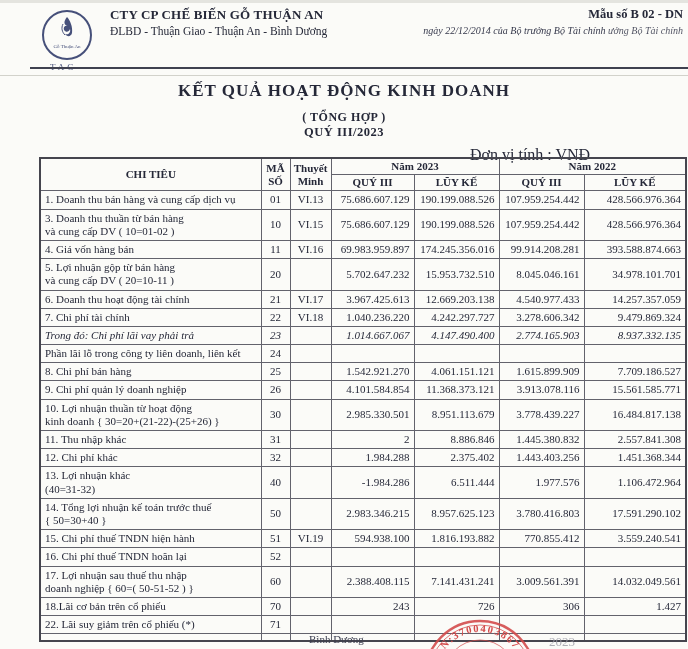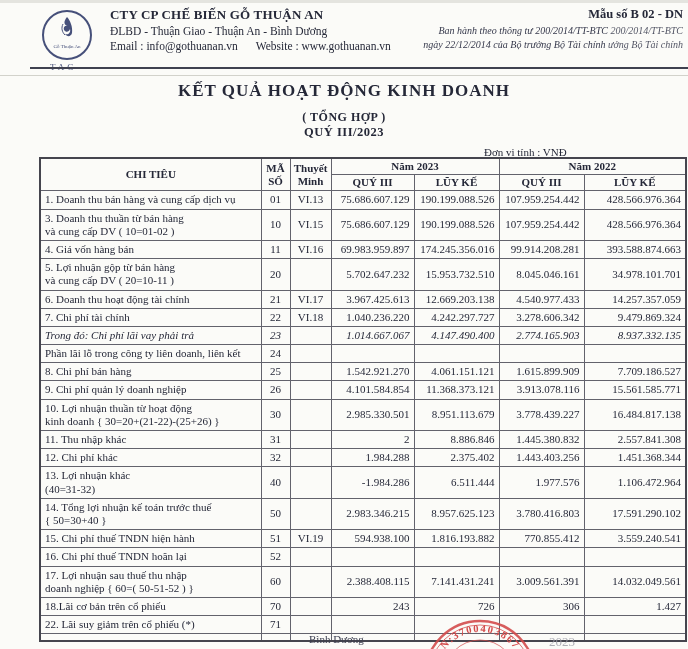--- a/index.html
+++ b/index.html
@@ -27,21 +27,21 @@
   .form-italic{font-style:italic;font-size:10px;color:#34374a;}
   .ghost{opacity:.85;}
   .rule-dark{position:absolute;top:67px;left:30px;right:0;height:2px;background:#3f4150;}
   .rule-light{position:absolute;top:75px;left:0;right:0;height:1px;background:#d2d2cb;}
 
   
   .title-block{position:absolute;top:81px;left:0;width:100%;text-align:center;}
   .title-main{font-size:17px;font-weight:bold;letter-spacing:1px;}
   .title-sub{font-size:12px;font-weight:bold;margin-top:9px;letter-spacing:.5px;}
   .title-quarter{font-size:12.5px;font-weight:bold;margin-top:0;letter-spacing:.5px;}
-  .unit-note{position:absolute;top:146px;left:484px;font-size:11px;}
+  .unit-note{position:absolute;top:146px;left:470px;font-size:16px;}
 
   
   .report-table{position:absolute;top:157px;left:39px;width:646px;
     border-collapse:collapse;table-layout:fixed;font-size:11px;
     border:2px solid #45454e;}
   .report-table th,.report-table td{border:1px solid #62626c;padding:2px 4px;
     line-height:1.2;overflow:hidden;vertical-align:middle;box-sizing:border-box;}
   .report-table thead th{font-weight:bold;text-align:center;padding:1px 2px;}
   .c-label{text-align:left;}
   .c-center{text-align:center;}
@@ -65,31 +65,24 @@
       <path d="M12 1 C8 6 9 9 13 10 C10 9 8 11 9 14 C11 17 14 16 15 13 C16 17 13 19 10 18 C12 21 16 21 17 17 C18 11 15 4 12 1 Z" fill="#46507a"></path>
       <path d="M8 8 C6 12 7 16 10 19" stroke="#46507a" stroke-width="1" fill="none"></path>
     </svg>
     <div class="logo-band">Gỗ Thuận An</div>
   </div>
   <div class="logo-tac">TAC</div>
 
   <div class="company-block">
     <div class="company-name">CTY CP CHẾ BIẾN GỖ THUẬN AN</div>
     <div class="company-line">ĐLBD - Thuận Giao - Thuận An - Bình Dương</div>
-    <div class="company-line">
-      <span>Email : info@gothuanan.vn</span><span class="gap-span" style="width:18px"></span><span>Website : www.gothuanan.vn</span>
-    </div>
   </div>
 
   <div class="form-block">
     <div class="form-no">Mẫu số B 02 - DN</div>
-    <div class="form-italic">
-      <span>Ban hành theo thông tư 200/2014/TT-BTC</span>
-      <span class="ghost">200/2014/TT-BTC</span>
-    </div>
     <div class="form-italic">
       <span>ngày 22/12/2014 của Bộ trưởng Bộ Tài chính</span>
       <span class="ghost">ưởng Bộ Tài chính</span>
     </div>
   </div>
 </div>
 
 <div class="rule-dark"></div>
 <div class="rule-light"></div>
 

